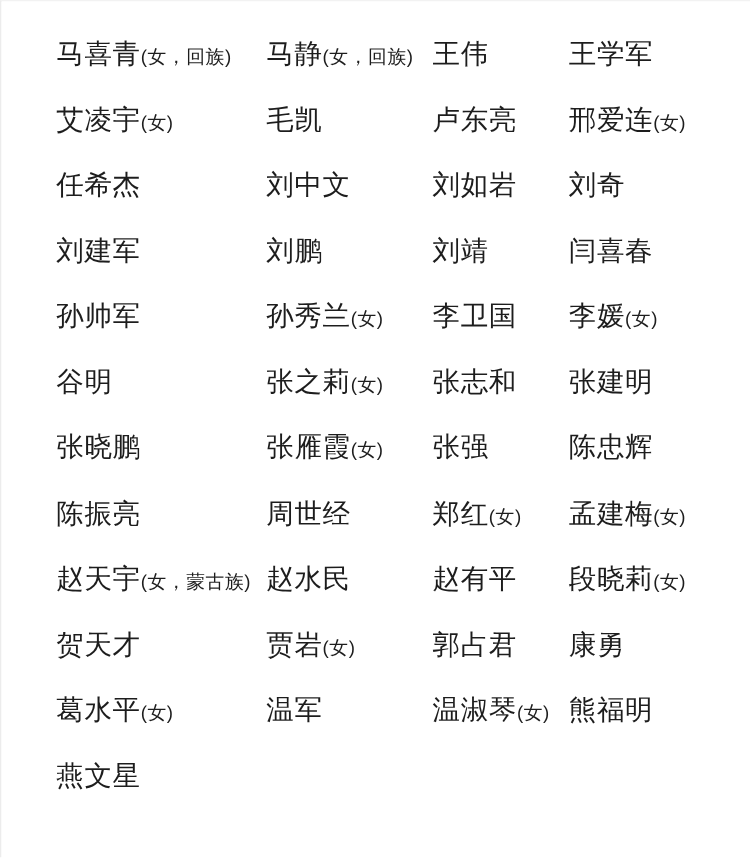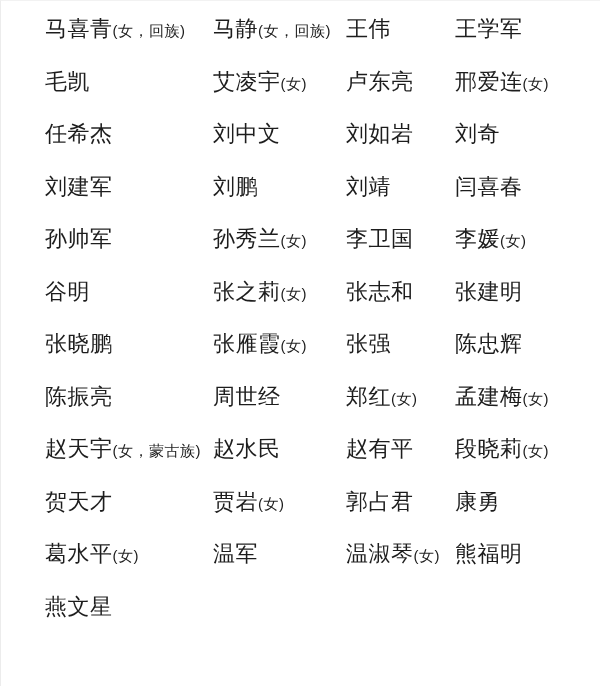--- a/index.html
+++ b/index.html
@@ -18,21 +18,21 @@
     position: absolute;
     inset: 0;
     border-left: 1px solid #ececec;
     border-top: 1px solid #f2f2f2;
     pointer-events: none;
   }
   .roster {
     box-sizing: border-box;
     width: 600px;
     height: 632px;
-    padding: 3px 0 0 45px;
+    padding: 17px 0 0 45px;
     display: grid;
     grid-template-columns: 168px 133px 109px auto;
     grid-auto-rows: 52.5px;
     align-items: center;
   }
   .cell {
     white-space: nowrap;
     color: #1d1d1d;
     line-height: 1;
   }
@@ -46,22 +46,22 @@
   }
 </style>
 </head>
 <body>
 
 <div class="roster">
     <div class="cell"><span class="nm">马喜青</span><span class="note">(女，回族)</span></div>
     <div class="cell"><span class="nm">马静</span><span class="note">(女，回族)</span></div>
     <div class="cell"><span class="nm">王伟</span><span class="note"></span></div>
     <div class="cell"><span class="nm">王学军</span><span class="note"></span></div>
+    <div class="cell"><span class="nm">艾凌宇</span><span class="note">(女)</span></div>
     <div class="cell"><span class="nm">毛凯</span><span class="note"></span></div>
-    <div class="cell"><span class="nm">艾凌宇</span><span class="note">(女)</span></div>
     <div class="cell"><span class="nm">卢东亮</span><span class="note"></span></div>
     <div class="cell"><span class="nm">邢爱连</span><span class="note">(女)</span></div>
     <div class="cell"><span class="nm">任希杰</span><span class="note"></span></div>
     <div class="cell"><span class="nm">刘中文</span><span class="note"></span></div>
     <div class="cell"><span class="nm">刘如岩</span><span class="note"></span></div>
     <div class="cell"><span class="nm">刘奇</span><span class="note"></span></div>
     <div class="cell"><span class="nm">刘建军</span><span class="note"></span></div>
     <div class="cell"><span class="nm">刘鹏</span><span class="note"></span></div>
     <div class="cell"><span class="nm">刘靖</span><span class="note"></span></div>
     <div class="cell"><span class="nm">闫喜春</span><span class="note"></span></div>

